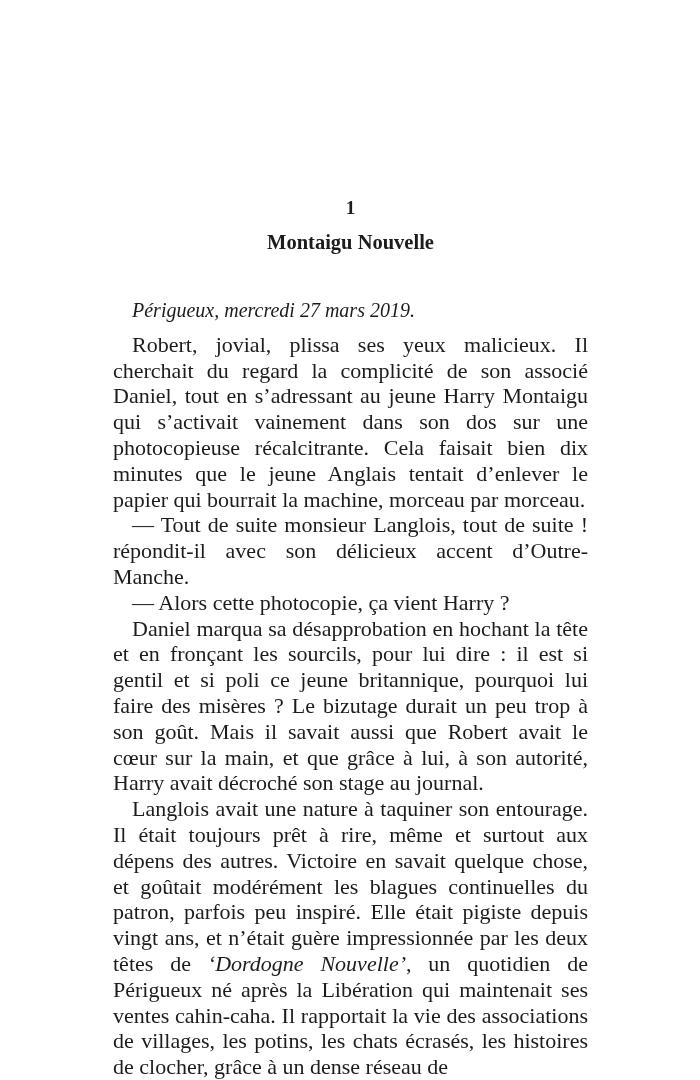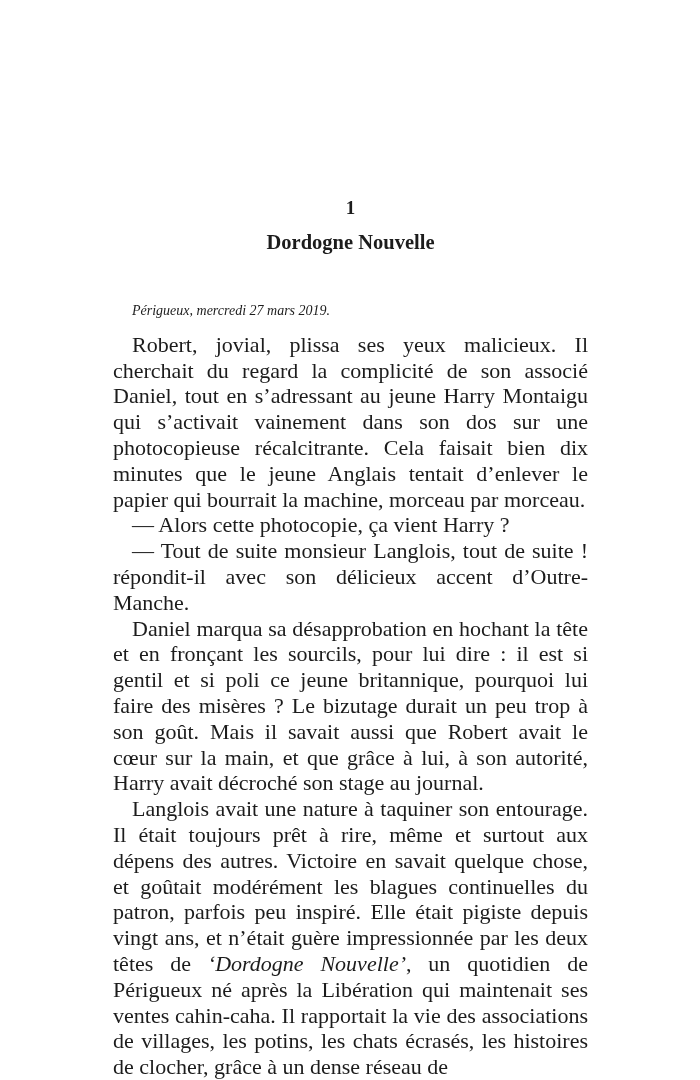--- a/index.html
+++ b/index.html
@@ -30,21 +30,21 @@
     line-height: 22px;
     margin-bottom: 11px;
   }
   .chapter-title {
     font-weight: bold;
     font-size: 20.5px;
     line-height: 24px;
   }
   .dateline {
     font-style: italic;
-    font-size: 14px;
+    font-size: 20px;
     line-height: 25.8px;
     text-indent: 19px;
     margin: 0 0 8px 0;
   }
   .body-text p.para {
     margin: 0;
     font-size: 22px;
     line-height: 25.8px;
     text-align: justify;
     text-indent: 19px;
@@ -53,25 +53,25 @@
   .body-text p.para em {
     font-style: italic;
   }
 </style>
 </head>
 <body>
 
 <div class="book-page">
   <div class="chapter-heading">
     <div class="chapter-number">1</div>
-    <div class="chapter-title">Dordogne Nouvelle</div>
+    <div class="chapter-title">Montaigu Nouvelle</div>
   </div>
 
   <p class="dateline">Périgueux, mercredi 27 mars 2019.</p>
 
   <div class="body-text">
       <p class="para"><span>Robert, jovial, plissa ses yeux malicieux. Il cherchait du regard la complicité de son associé Daniel, tout en s’adressant au jeune Harry Montaigu qui s’activait vainement dans son dos sur une photocopieuse récalcitrante. Cela faisait bien dix minutes que le jeune Anglais tentait d’enlever le papier qui bourrait la machine, morceau par morceau.</span></p>
+      <p class="para"><span>— Tout de suite monsieur Langlois, tout de suite&nbsp;! répondit-il avec son délicieux accent d’Outre-Manche.</span></p>
       <p class="para"><span>— Alors cette photocopie, ça vient Harry&nbsp;?</span></p>
-      <p class="para"><span>— Tout de suite monsieur Langlois, tout de suite&nbsp;! répondit-il avec son délicieux accent d’Outre-Manche.</span></p>
       <p class="para"><span>Daniel marqua sa désapprobation en hochant la tête et en fronçant les sourcils, pour lui dire&nbsp;: il est si gentil et si poli ce jeune britannique, pourquoi lui faire des misères&nbsp;? Le bizutage durait un peu trop à son goût. Mais il savait aussi que Robert avait le cœur sur la main, et que grâce à lui, à son autorité, Harry avait décroché son stage au journal.</span></p>
       <p class="para"><span>Langlois avait une nature à taquiner son entourage. Il était toujours prêt à rire, même et surtout aux dépens des autres. Victoire en savait quelque chose, et goûtait modérément les blagues continuelles du patron, parfois peu inspiré. Elle était pigiste depuis vingt ans, et n’était guère impressionnée par les deux têtes de </span><em>‘Dordogne Nouvelle’</em><span>, un quotidien de Périgueux né après la Libération qui maintenait ses ventes cahin-caha. Il rapportait la vie des associations de villages, les potins, les chats écrasés, les histoires de clocher, grâce à un dense réseau de</span></p>
     </div>
 </div>
 
 </body></html>

